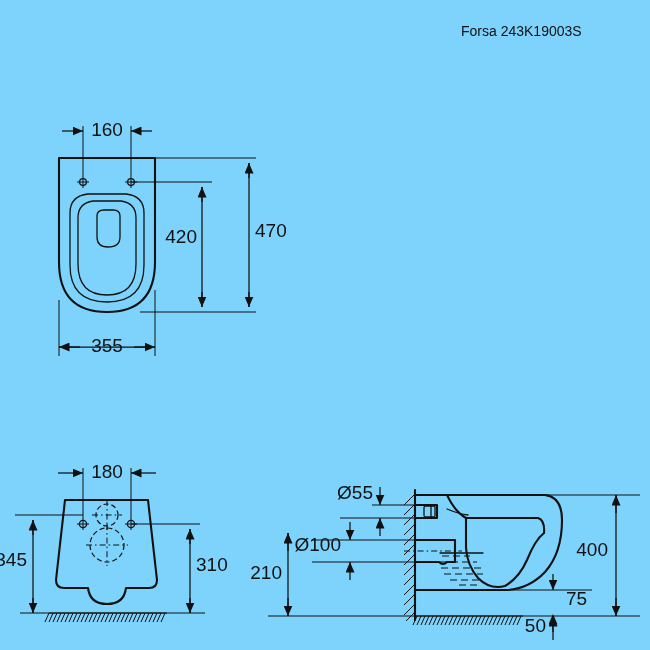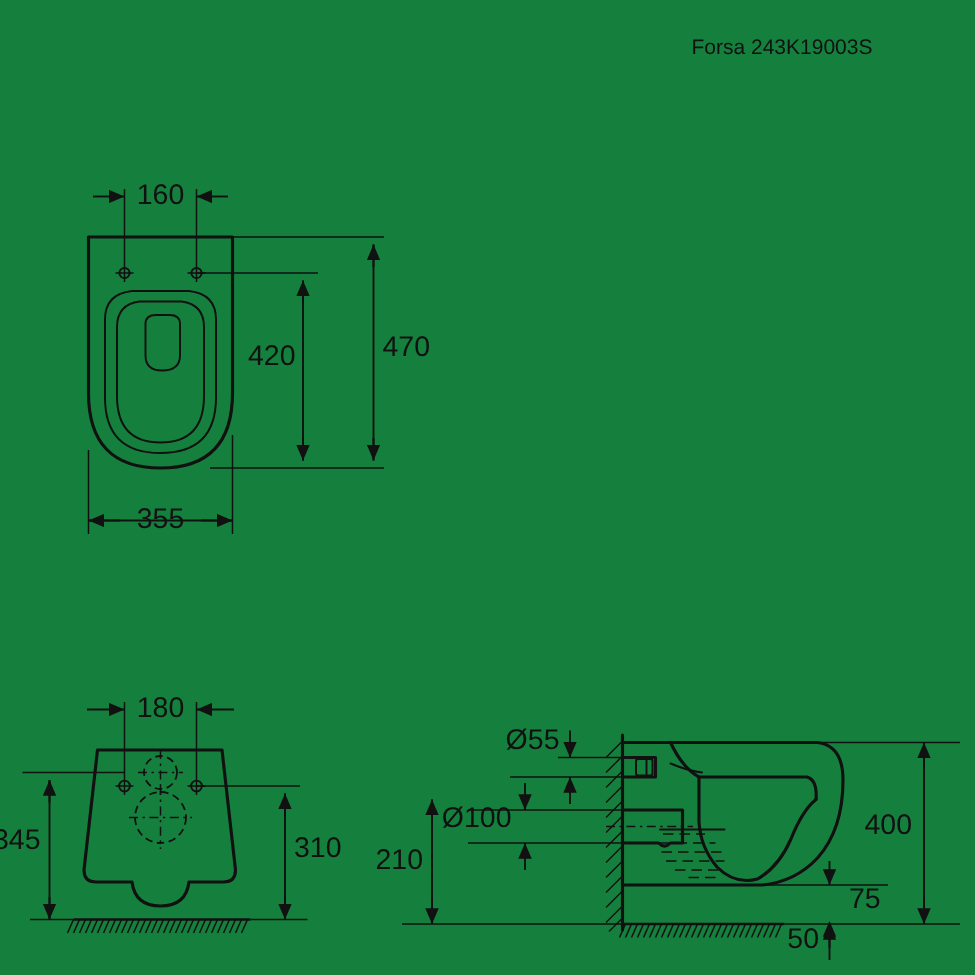--- a/index.html
+++ b/index.html
@@ -12,21 +12,21 @@
     height: 650px;
     font-family: "Liberation Sans", sans-serif;
     color: #111111;
     overflow: hidden;
     position: relative;
   }
   #sheet {
     position: relative;
     width: 650px;
     height: 650px;
-    background: #15803d;
+    background: #7dd3fc;
   }
   #drawing {
     position: absolute;
     left: 0;
     top: 0;
     width: 650px;
     height: 650px;
   }
   .dim-text {
     font-family: "Liberation Sans", sans-serif;

